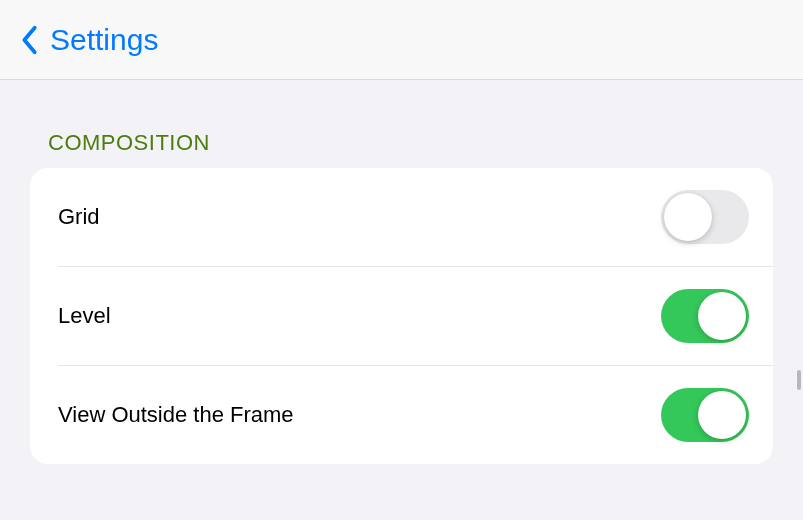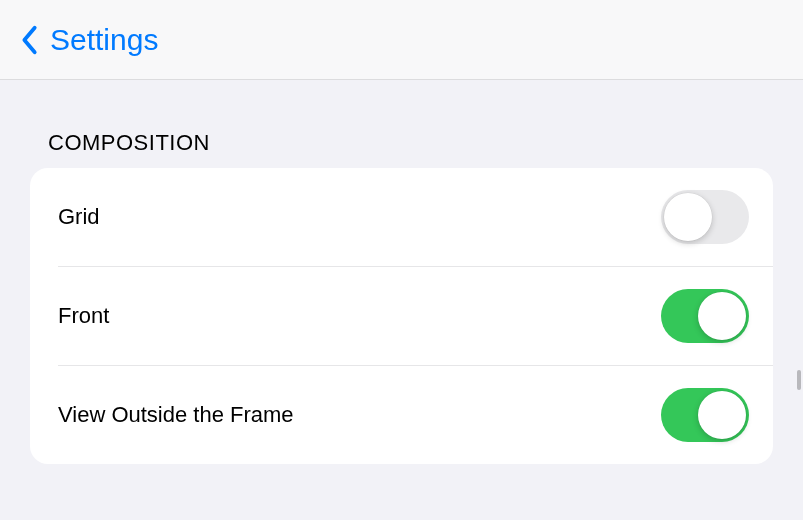--- a/index.html
+++ b/index.html
@@ -53,21 +53,21 @@
       color: #000;
     }
     .content {
       padding: 0 30px;
     }
     .section-header {
       padding: 50px 18px 12px 18px;
       font-size: 22px;
       font-weight: 400;
       letter-spacing: 0.5px;
-      color: #000000;
+      color: #4d7c0f;
       text-transform: uppercase;
     }
     .settings-group {
       background: #ffffff;
       border-radius: 18px;
       overflow: hidden;
     }
     .row-label {
       font-size: 22px;
       font-weight: 400;
@@ -162,21 +162,21 @@
         <div class="row">
           <span class="row-label">Grid</span>
           <div class="toggle off">
             <div class="toggle-knob"></div>
           </div>
         </div>
       </div>
 
       <div class="row-wrap">
         <div class="row">
-          <span class="row-label">Front</span>
+          <span class="row-label">Level</span>
           <div class="toggle on">
             <div class="toggle-knob"></div>
           </div>
         </div>
       </div>
 
 
       <div class="row-wrap">
         <div class="row">
           <span class="row-label">View Outside the Frame</span>

